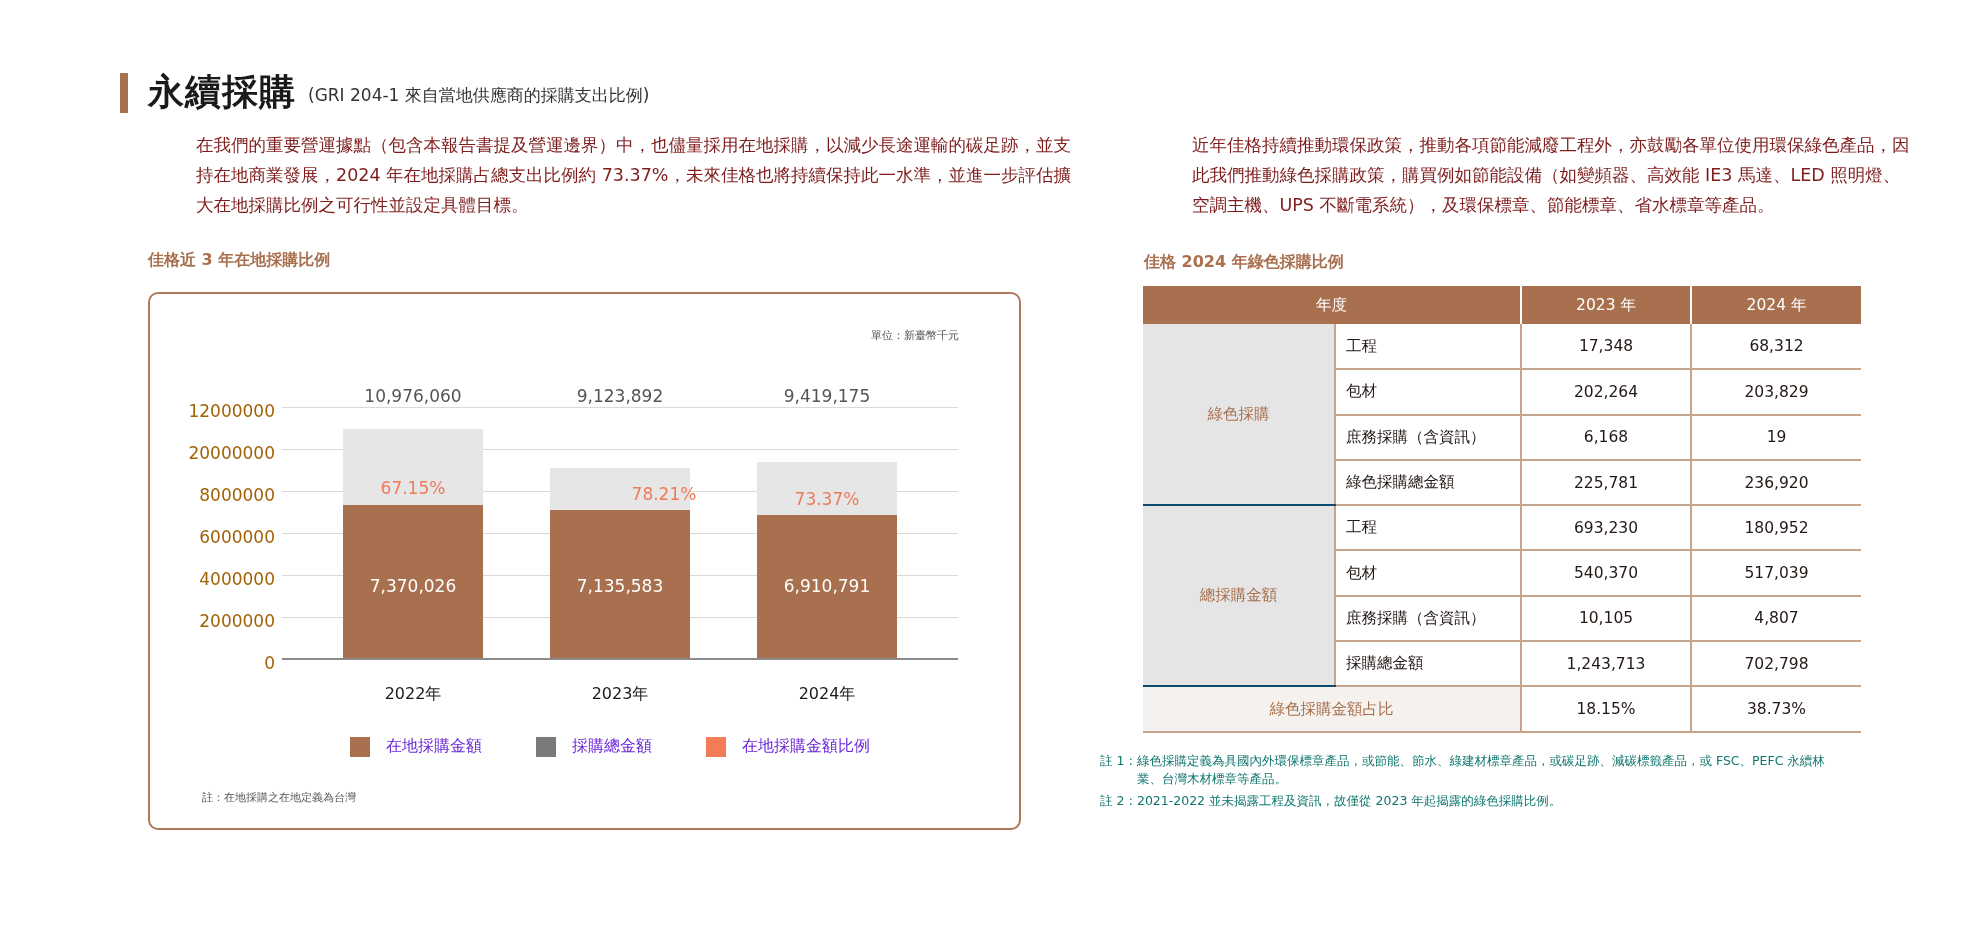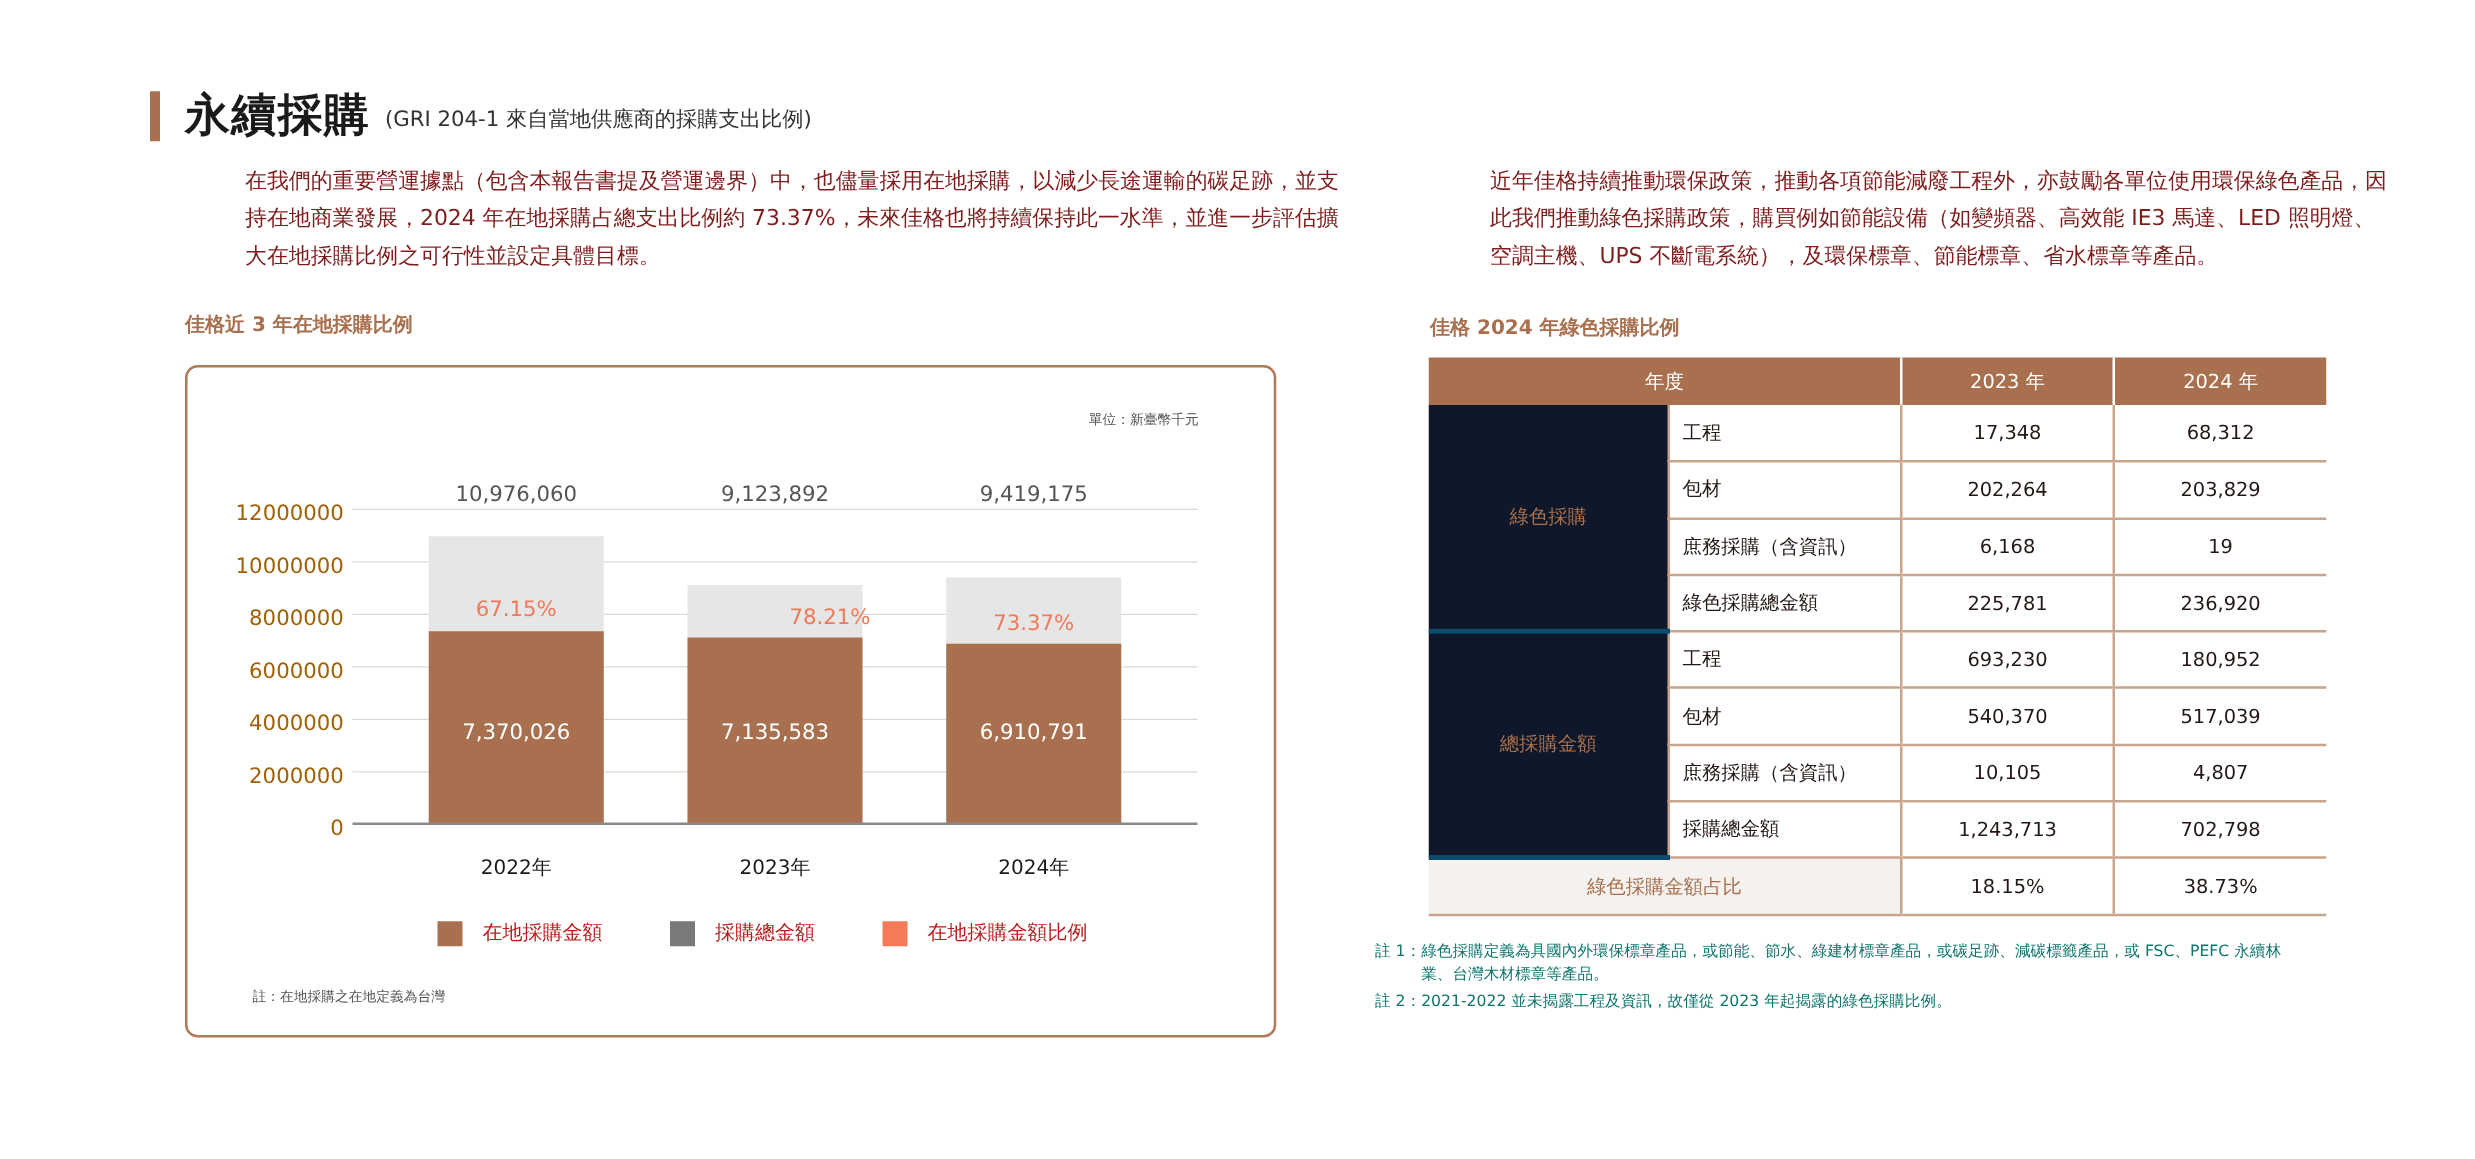--- a/index.html
+++ b/index.html
@@ -25,30 +25,30 @@
   .ytick { position: absolute; width: 105px; text-align: right; font-size: 17px; color: #a16207; font-family: "DejaVu Sans", sans-serif; }
   .gridline { position: absolute; left: 132px; width: 676px; height: 1px; background: #d9d9d9; }
   .baseline { position: absolute; left: 132px; width: 676px; height: 2px; background: #8a8a8a; }
   .bar-total { position: absolute; background: #e6e6e6; width: 140px; }
   .bar-local { position: absolute; background: #a8704e; width: 140px; }
   .bar-total-label { position: absolute; width: 200px; text-align: center; font-size: 17px; color: #555; }
   .bar-pct-label { position: absolute; width: 140px; text-align: center; font-size: 17px; color: #f07a58; }
   .bar-local-label { position: absolute; width: 140px; text-align: center; font-size: 17px; color: #fff; }
   .xlabel { position: absolute; width: 140px; text-align: center; font-size: 16px; color: #1a1a1a; }
 
-  .legend { position: absolute; top: 442px; left: 200px; display: flex; align-items: center; font-size: 16px; color: #b91c1c; }
+  .legend { position: absolute; top: 442px; left: 200px; display: flex; align-items: center; font-size: 16px; color: #6d28d9; }
   .legend-item { display: flex; align-items: center; margin-right: 54px; }
   .legend-swatch { width: 20px; height: 20px; margin-right: 16px; }
   .chart-note { position: absolute; left: 52px; top: 496px; font-size: 11px; color: #555; }
 
   .tbl { position: absolute; left: 1143px; top: 286px; border-collapse: collapse; font-size: 15.5px; }
   .tbl th { background: #a8704e; color: #fff; font-weight: normal; height: 38px; text-align: center; border-right: 2px solid #fff; }
   .tbl th:last-child { border-right: none; }
   .tbl td { height: 45.3px; border-bottom: 2px solid #c9a48c; text-align: center; color: #231815; border-left: 2px solid #c9a48c; }
-  .tbl td.group { background: #0f172a; color: #a8704e; border-left: none; border-bottom: 4px solid #0c4a6e; }
+  .tbl td.group { background: #e5e5e5; color: #a8704e; border-left: none; border-bottom: 2px solid #0c4a6e; }
   .tbl td.item { text-align: left; padding-left: 10px; }
   .tbl td.summary { background: #f4f1ee; color: #a8704e; border-left: none; }
 
   .notes { position: absolute; left: 1100px; top: 752px; width: 730px; font-size: 12.5px; color: #0f766e; line-height: 18px; }
   .note { display: flex; margin-bottom: 4px; }
   .note-key { white-space: nowrap; }
   .note-text { }
 </style>
 </head>
 <body>
@@ -61,21 +61,21 @@
 
 <p class="para para-left">在我們的重要營運據點（包含本報告書提及營運邊界）中，也儘量採用在地採購，以減少長途運輸的碳足跡，並支持在地商業發展，2024 年在地採購占總支出比例約 73.37%，未來佳格也將持續保持此一水準，並進一步評估擴大在地採購比例之可行性並設定具體目標。</p>
 <div class="section-label label-left">佳格近 3 年在地採購比例</div>
 
 <div class="chart-box">
   <div class="unit">單位：新臺幣千元</div>
 
   <div class="chart-area">
 
     <div class="ytick" style="left:20px; top:107px;">12000000</div>
-    <div class="ytick" style="left:20px; top:149px;">10000000</div>
+    <div class="ytick" style="left:20px; top:149px;">20000000</div>
     <div class="ytick" style="left:20px; top:191px;">8000000</div>
     <div class="ytick" style="left:20px; top:233px;">6000000</div>
     <div class="ytick" style="left:20px; top:275px;">4000000</div>
     <div class="ytick" style="left:20px; top:317px;">2000000</div>
     <div class="ytick" style="left:20px; top:359px;">0</div>
 
     <div class="gridline" style="top:113px;"></div>
     <div class="gridline" style="top:155px;"></div>
     <div class="gridline" style="top:197px;"></div>
     <div class="gridline" style="top:239px;"></div>

